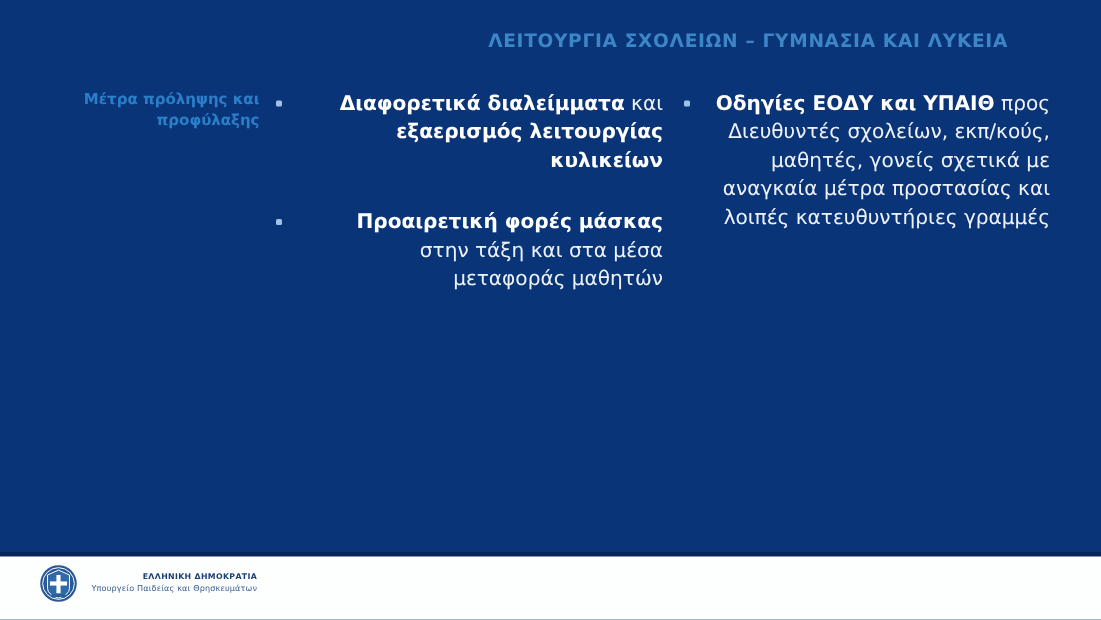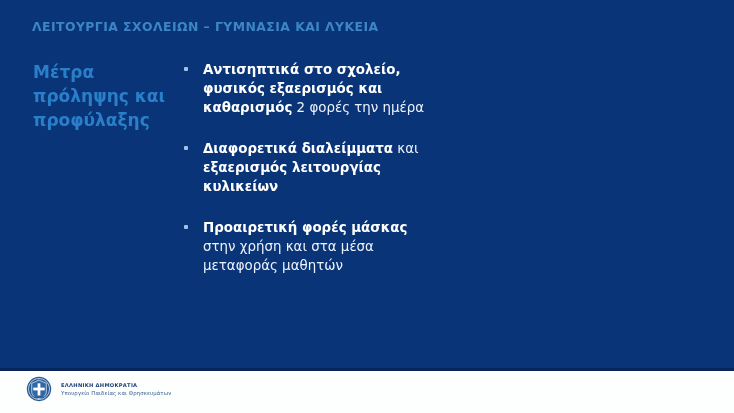--- a/index.html
+++ b/index.html
@@ -8,20 +8,21 @@
     padding: 0;
     background: #ffffff;
   }
   #slide {
     position: relative;
     width: 734px;
     height: 413px;
     background: #0a3478;
     overflow: hidden;
     font-family: "DejaVu Sans", "Liberation Sans", sans-serif;
+    text-align: right;
     -webkit-font-smoothing: antialiased;
   }
 
   
   #slide-title {
     position: absolute;
     left: 32px;
     top: 20px;
     width: 640px;
     font-size: 12.4px;
@@ -31,21 +32,21 @@
     line-height: 1.2;
     white-space: nowrap;
   }
 
   
   #left-heading {
     position: absolute;
     left: 33px;
     top: 60px;
     width: 140px;
-    font-size: 17px;
+    font-size: 10px;
     font-weight: bold;
     line-height: 1.42;
     color: #2a7fc9;
   }
 
   
   .bullet-col {
     position: absolute;
     top: 60px;
   }
@@ -137,37 +138,41 @@
 <body>
 
 <div id="slide">
 
   <div id="slide-title">ΛΕΙΤΟΥΡΓΙΑ ΣΧΟΛΕΙΩΝ – ΓΥΜΝΑΣΙΑ ΚΑΙ ΛΥΚΕΙΑ</div>
 
   <div id="left-heading">Μέτρα πρόληψης και προφύλαξης</div>
 
   <div class="bullet-col" id="col-middle">
 
-    <div class="bullet-item">
-      <span class="bullet-marker"></span>
-      <span class="b">Αντισηπτικά στο σχολείο, φυσικός εξαερισμός και καθαρισμός</span><span class="r"> 2 φορές την ημέρα</span>
-    </div>
 
     <div class="bullet-item">
       <span class="bullet-marker"></span>
       <span class="b">Διαφορετικά διαλείμματα</span><span class="r"> και </span><span class="b">εξαερισμός λειτουργίας κυλικείων</span>
     </div>
 
     <div class="bullet-item">
       <span class="bullet-marker"></span>
-      <span class="b">Προαιρετική φορές μάσκας</span><span class="r"> στην χρήση και στα μέσα μεταφοράς μαθητών</span>
+      <span class="b">Προαιρετική φορές μάσκας</span><span class="r"> στην τάξη και στα μέσα μεταφοράς μαθητών</span>
     </div>
 
   </div>
 
+  <div class="bullet-col" id="col-right">
+
+    <div class="bullet-item">
+      <span class="bullet-marker"></span>
+      <span class="b">Οδηγίες ΕΟΔΥ και ΥΠΑΙΘ</span><span class="r"> προς Διευθυντές σχολείων, εκπ/κούς, μαθητές, γονείς σχετικά με αναγκαία μέτρα προστασίας και λοιπές κατευθυντήριες γραμμές</span>
+    </div>
+
+  </div>
 
   <div id="footer-rule"></div>
 
   <div id="footer">
     <div id="footer-inner">
 
       <svg id="emblem" viewBox="0 0 64 64" aria-hidden="true">
         <circle cx="32" cy="32" r="30" fill="#2a5a96"></circle>
         <circle cx="32" cy="32" r="26" fill="none" stroke="#ffffff" stroke-width="1.6"></circle>
         <path d="M32 10 L50 18 L50 40 Q50 50 32 56 Q14 50 14 40 L14 18 Z" fill="#2f6aa8" stroke="#ffffff" stroke-width="1.6"></path>

